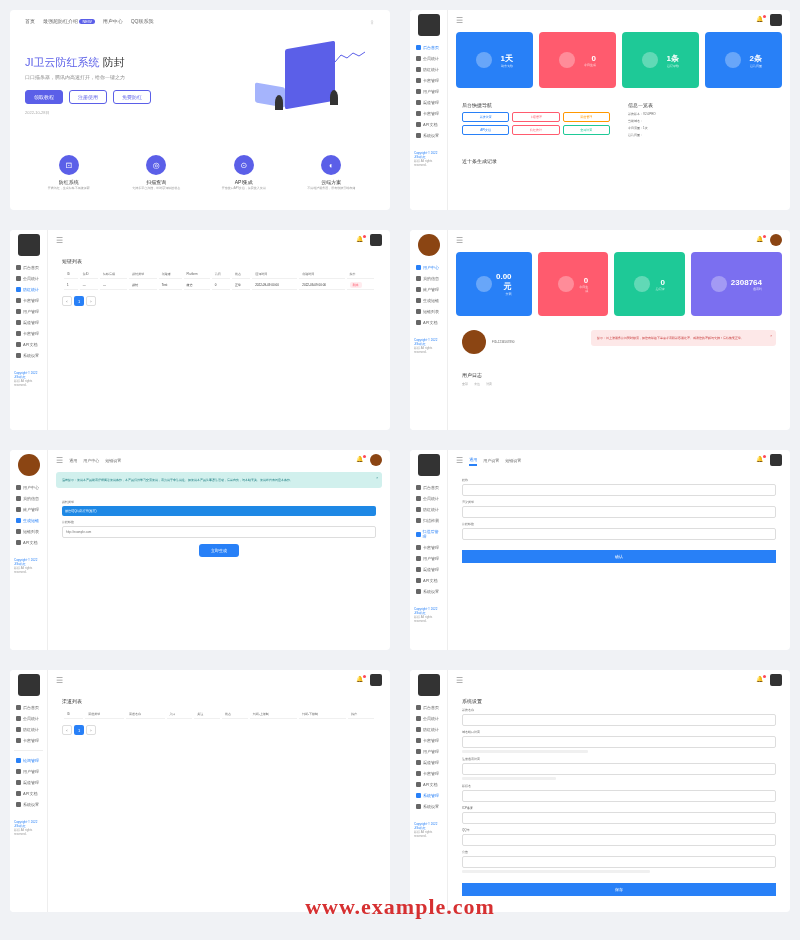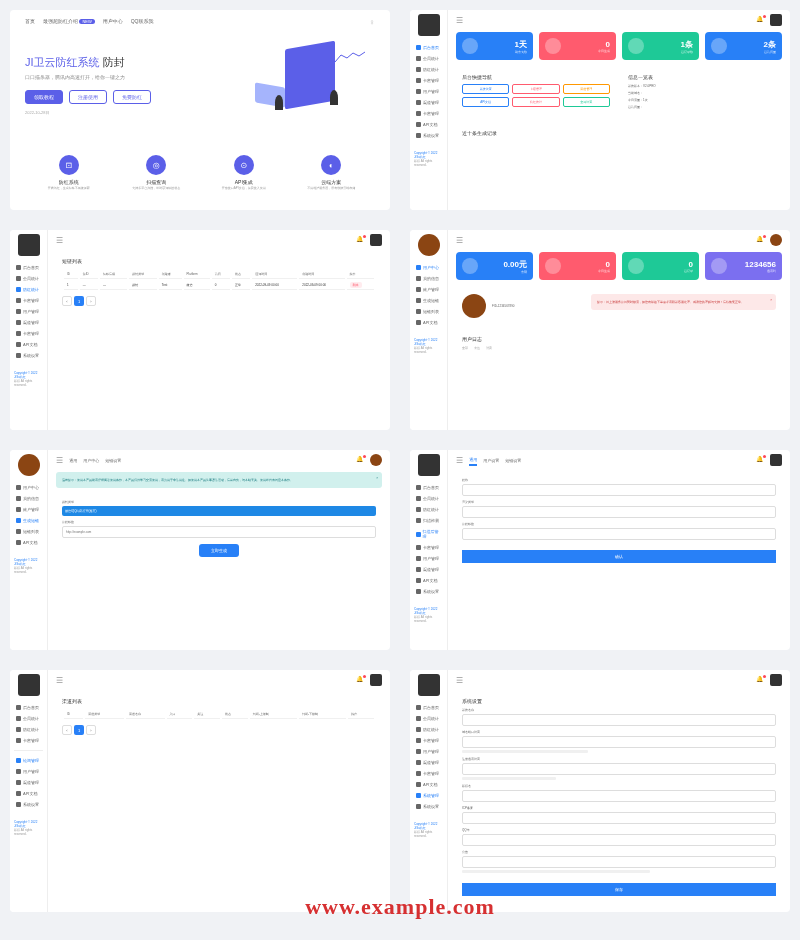--- a/index.html
+++ b/index.html
@@ -43,21 +43,21 @@
 .topbar { display: flex; justify-content: space-between; align-items: center; margin-bottom: 6px; }
 .topbar-left { display: flex; gap: 6px; font-size: 4px; color: #666; align-items: center; }
 .hamburger { font-size: 8px; color: #999; }
 .topbar-right { display: flex; gap: 4px; align-items: center; }
 .bell { width: 10px; height: 10px; position: relative; }
 .bell::after { content: ''; position: absolute; width: 3px; height: 3px; background: #ff4757; border-radius: 50%; top: 0; right: 0; }
 .top-avatar { width: 12px; height: 12px; background: #333; border-radius: 2px; }
 .top-avatar.round { border-radius: 50%; background: #8b4513; }
 
 .stat-cards { display: flex; gap: 6px; margin-bottom: 8px; }
-.stat-card { flex: 1; border-radius: 4px; padding: 6px; color: #fff; display: flex; align-items: center; gap: 4px; }
+.stat-card { flex: 1; border-radius: 4px; padding: 20px; color: #fff; display: flex; align-items: center; gap: 4px; }
 .stat-card.blue { background: #2880f7; }
 .stat-card.red { background: #ff5b6e; }
 .stat-card.green { background: #1ec997; }
 .stat-card.purple { background: #7b6ff0; }
 .stat-icon { width: 16px; height: 16px; background: rgba(255,255,255,0.3); border-radius: 50%; }
 .stat-info { flex: 1; text-align: right; }
 .stat-num { font-size: 8px; font-weight: bold; }
 .stat-label { font-size: 3px; opacity: 0.8; }
 
 .panel { background: #fff; border-radius: 4px; padding: 6px; margin-bottom: 6px; }
@@ -420,21 +420,21 @@
       <div class="stat-card green">
             <div class="stat-icon"></div>
             <div class="stat-info">
               <div class="stat-num">0</div>
               <div class="stat-label">总记录</div>
             </div>
           </div>
       <div class="stat-card purple">
             <div class="stat-icon"></div>
             <div class="stat-info">
-              <div class="stat-num">1234656</div>
+              <div class="stat-num">2308764</div>
               <div class="stat-label">邀请码</div>
             </div>
           </div>
     </div>
     <div class="panel-row">
       <div class="panel" style="flex:0.6">
         <div class="user-card">
           <div class="user-avatar"></div>
           <div class="user-info">
                 <div>FID-1234567890</div>

